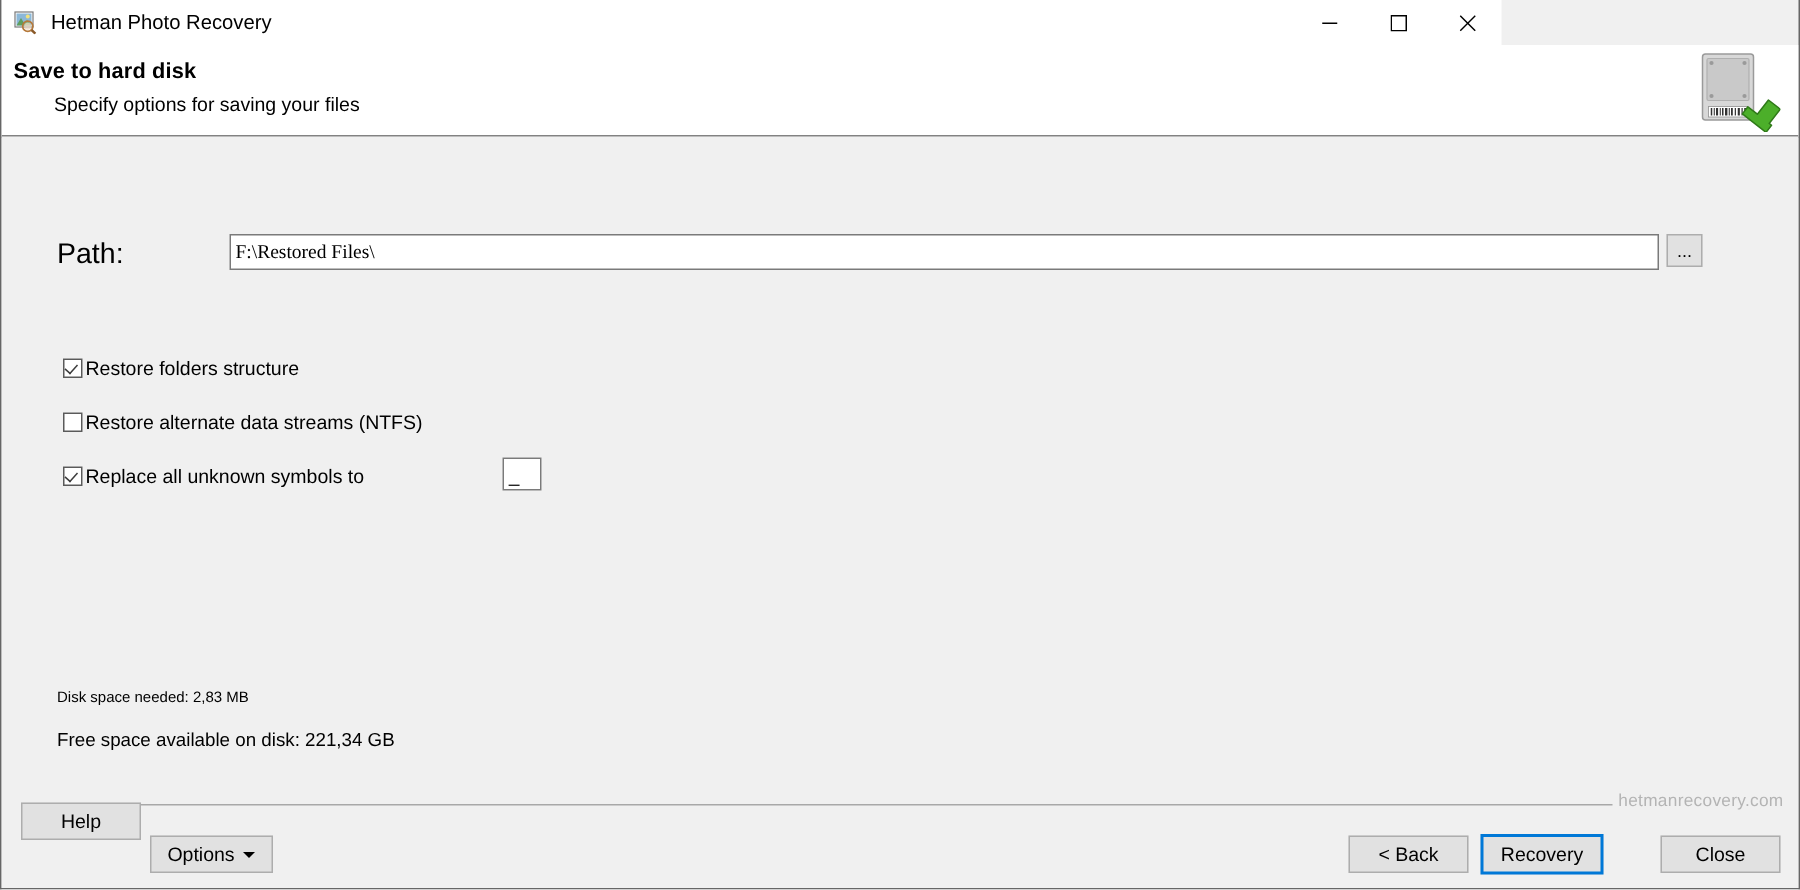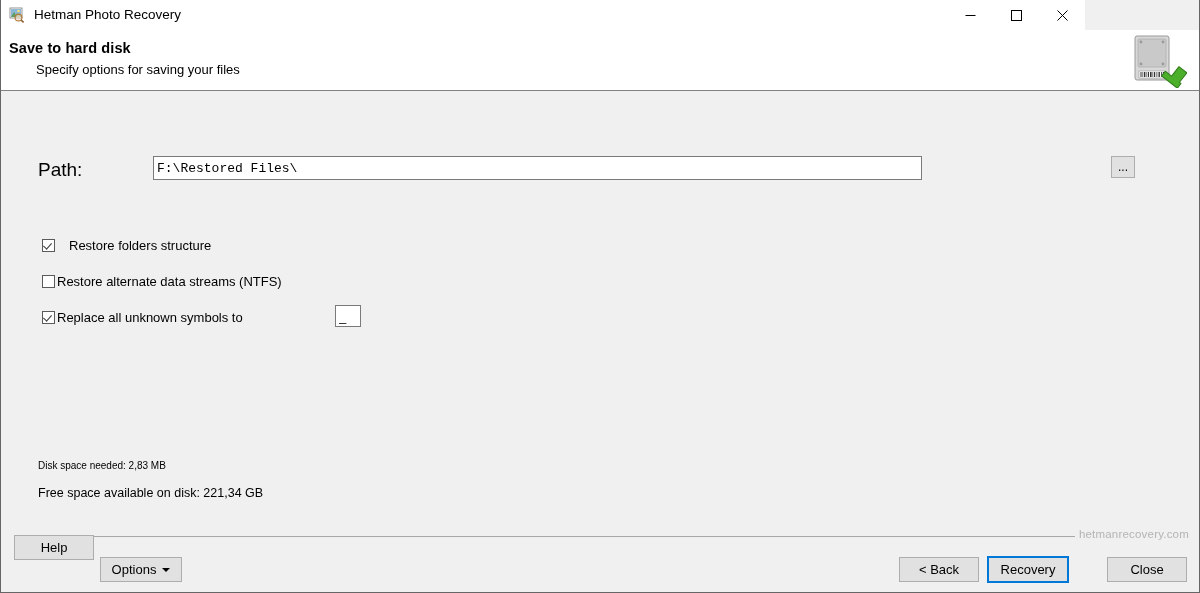--- a/index.html
+++ b/index.html
@@ -23,21 +23,21 @@
     border-right: 1px solid #666666;
     border-bottom: 1px solid #666666;
     background: #f0f0f0;
     overflow: hidden;
   }
 
   
   #titlebar {
     position: absolute;
     left: 0; top: 0;
-    width: 1084px;
+    width: 1000px;
     height: 30px;
     background: #ffffff;
     display: flex;
     align-items: center;
   }
   #app-icon {
     width: 16px;
     height: 16px;
     margin-left: 8px;
     position: relative;
@@ -113,26 +113,26 @@
   
   #path-label {
     position: absolute;
     left: 37px; top: 159px;
     font-size: 19px;
     color: #000000;
   }
   #path-input {
     position: absolute;
     left: 152px; top: 156px;
-    width: 769px;
+    width: 953px;
     height: 22px;
     box-sizing: border-box;
     border: 1px solid #7a7a7a;
     background: #ffffff;
-    font-family: Liberation Mono, monospace;
+    font-family: Liberation Serif, serif;
     font-size: 13px;
     color: #000000;
     padding: 11px 3px;
     outline: none;
   }
   #browse-button {
     position: absolute;
     left: 1110px; top: 156px;
     width: 24px;
     height: 22px;
@@ -174,21 +174,21 @@
     border: solid #3c3c3c;
     border-width: 0 1.6px 1.6px 0;
     transform: rotate(42deg);
   }
   .cb-label {
     margin-left: 2px;
     font-size: 13px;
     color: #000000;
     white-space: nowrap;
   }
-  #cb-row-1 { top: 237px; gap: 12px; }
+  #cb-row-1 { top: 237px; }
   #cb-row-2 { top: 273px; }
   #cb-row-3 { top: 309px; }
 
   #replace-char-input {
     position: absolute;
     left: 334px; top: 305px;
     width: 26px;
     height: 22px;
     box-sizing: border-box;
     border: 1px solid #7a7a7a;

